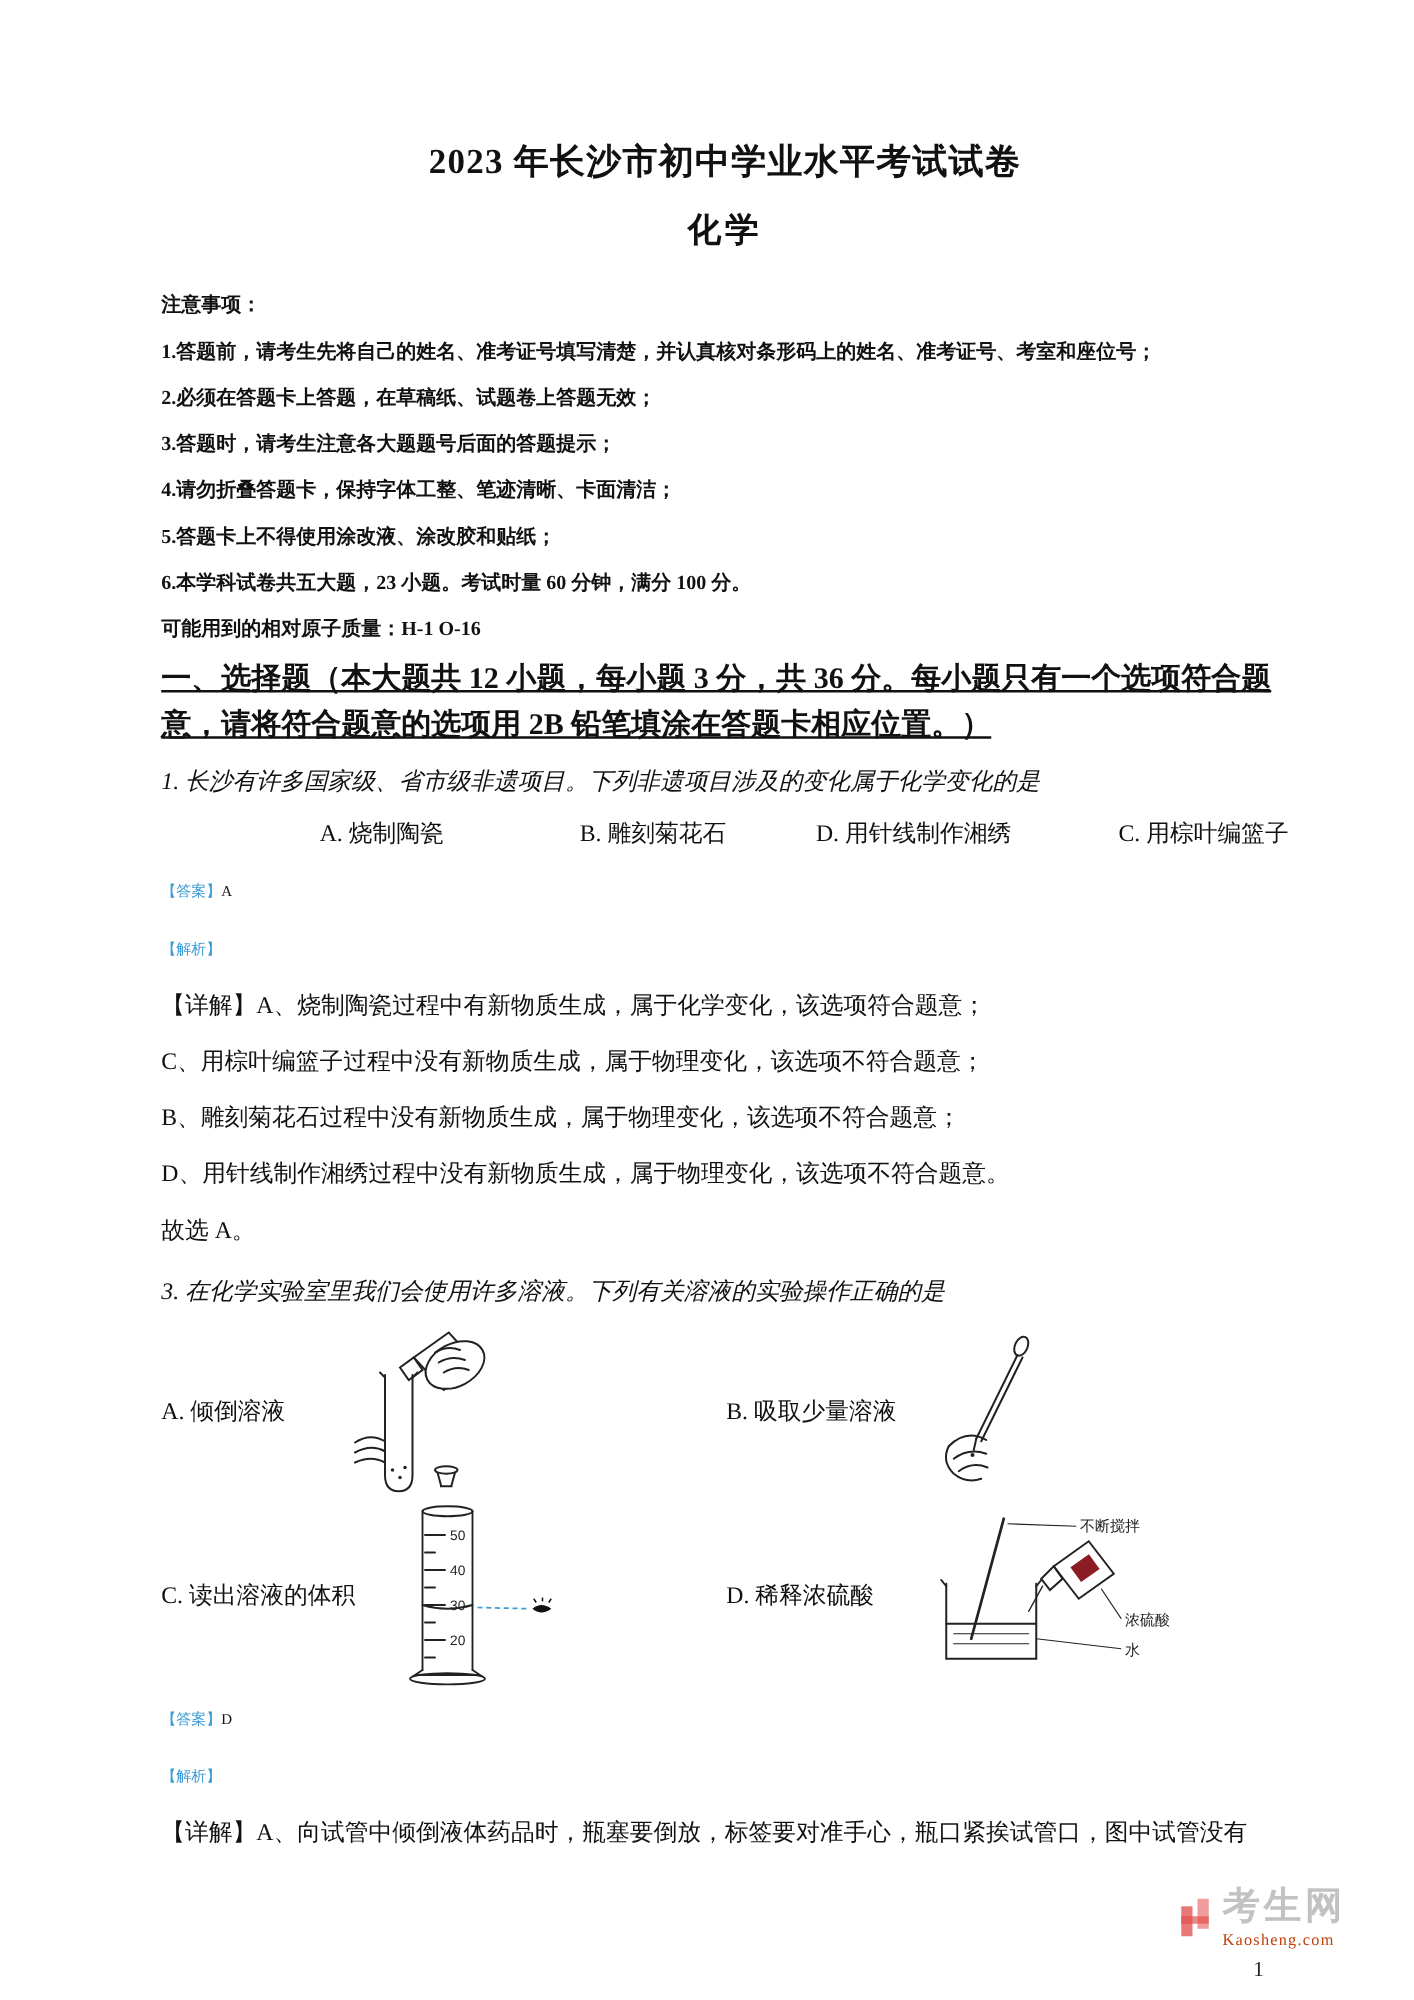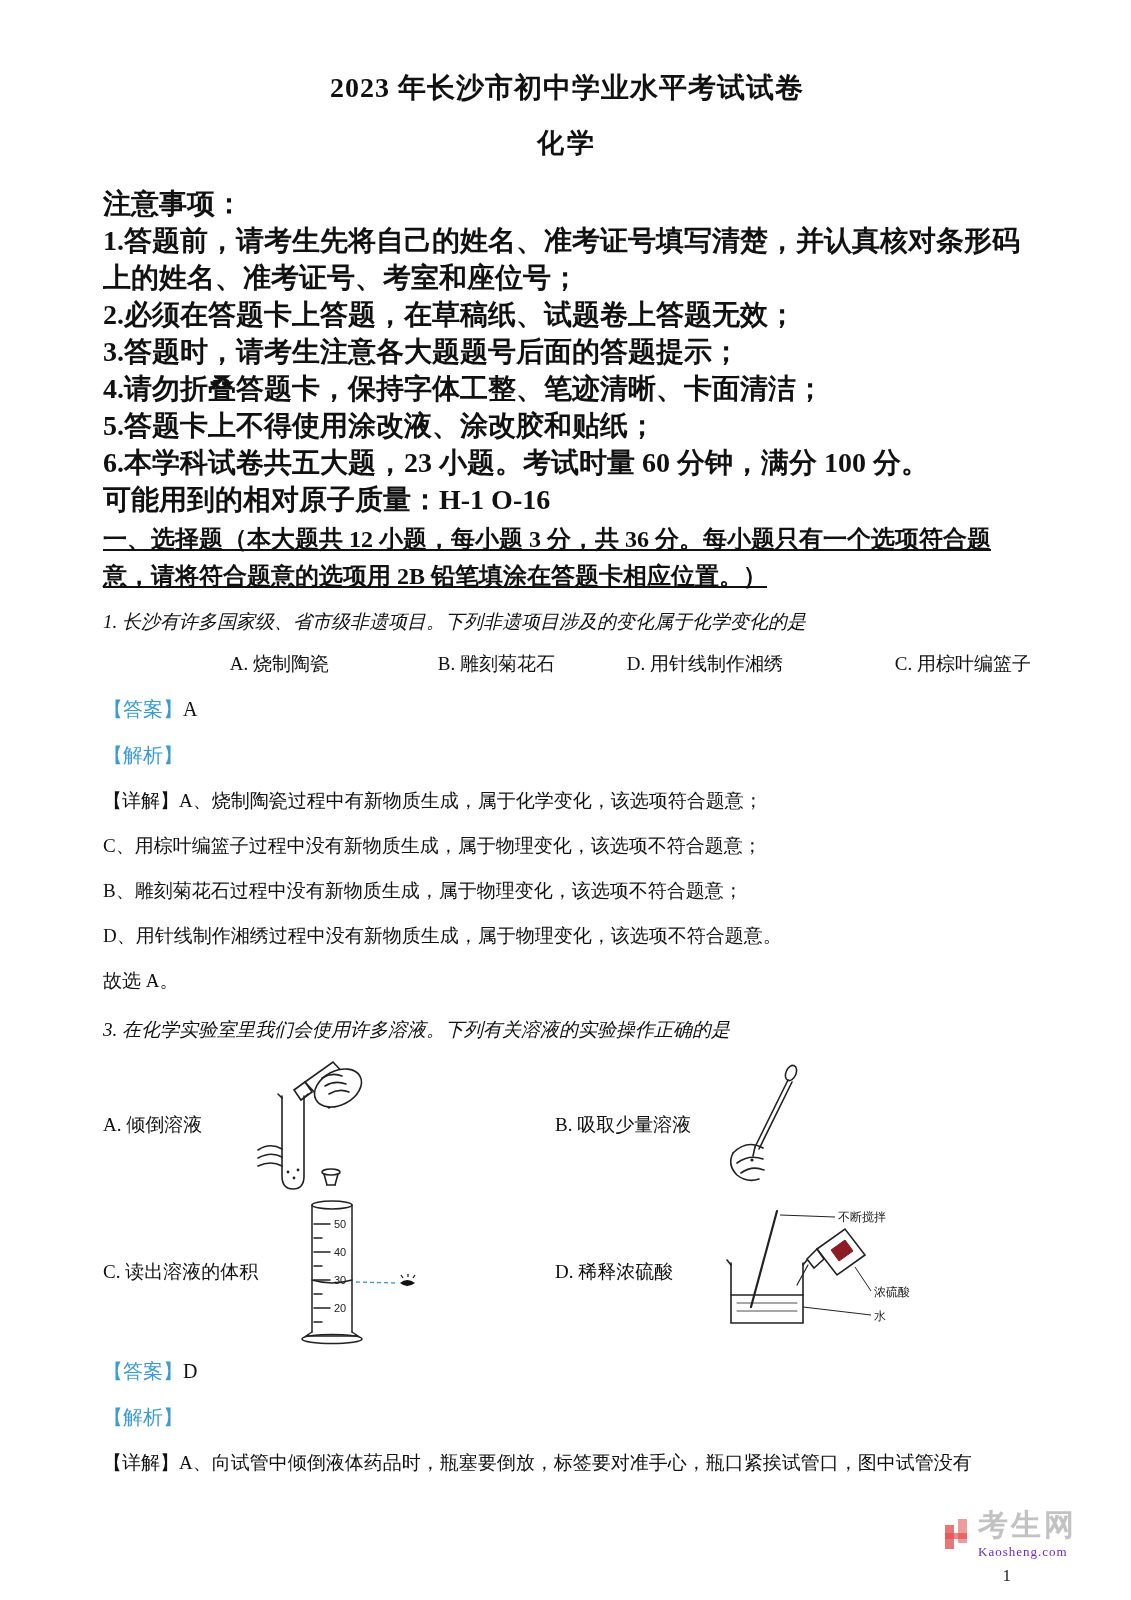--- a/index.html
+++ b/index.html
@@ -1,46 +1,46 @@
 <!DOCTYPE html>
 <html style="--accent-blue: #3a9bd5; --brand-red: #e04b4b; --brand-gray: #c2c2c2; --label-maroon: #8c1c24;"><head>
 <meta charset="utf-8">
 <style>
   * { box-sizing: border-box; }
   html, body { margin: 0; padding: 0; background: #ffffff; }
   body { font-family: "Liberation Serif", "DejaVu Serif", serif; }
   .page { width: 1131px; height: 1600px; position: relative; background: #fff; overflow: hidden; color: #111; margin: 0 auto; }
-  .content { padding: 69px 100px 0 103px; }
+  .content { padding: 110px 100px 0 103px; margin-left: 26px; }
 
   .title   { font-size: 28px; font-weight: 700; text-align: center; margin: 0 0 18px; letter-spacing: 1px; }
   .subject { font-size: 27px; font-weight: 700; text-align: center; margin: 0 0 24px; letter-spacing: 3px; }
 
-  .notice p { font-size: 28px; font-weight: 700; line-height: 37px; margin: 0; }
+  .notice p { font-size: 16px; font-weight: 700; line-height: 37px; margin: 0; }
   .sec      { font-size: 24px; font-weight: 700; line-height: 37px; margin: 3px 0 0; text-decoration: underline; }
 
   .stem { font-size: 19px; line-height: 40px; margin: 7px 0 0; font-style: italic; }
   .opts { display: grid; grid-template-columns: 226px 226px 228px 1fr; font-size: 19px; line-height: 44px; margin: 0; text-align: right; }
-  .ans  { font-size: 20px; line-height: 46px; margin: 0; }
+  .ans  { font-size: 12px; line-height: 46px; margin: 0; }
   .accent { color: var(--accent-blue, #3a9bd5); }
   .detail p { font-size: 19px; line-height: 45px; margin: 0; }
 
   .figs { margin-top: 4px; }
   .fig-row { display: flex; align-items: center; }
   .cellA { flex: 0 0 452px; display: flex; align-items: center; }
   .cellB { flex: 1; display: flex; align-items: center; }
   .fig-label { font-size: 19px; white-space: nowrap; }
   .fig-gap-a { margin-left: 28px; }
   .fig-gap-b { margin-left: 12px; }
   svg { display: block; }
   .svgtext { font-family: "Liberation Sans", "DejaVu Sans", sans-serif; }
 
   .watermark { position: absolute; right: 54px; bottom: 42px; display: flex; align-items: center; }
   .wm-text { display: flex; flex-direction: column; }
   .wm-name { font-size: 30px; font-weight: 700; color: var(--brand-gray, #c2c2c2); letter-spacing: 3px; line-height: 1; }
-  .wm-sub  { font-size: 13px; color: #6d28d9; margin-top: 5px; letter-spacing: 1px; line-height: 1; }
+  .wm-sub  { font-size: 13px; color: #c2410c; margin-top: 5px; letter-spacing: 1px; line-height: 1; }
   .pagenum { position: absolute; right: 120px; bottom: 14px; font-size: 17px; color: #222; }
 </style>
 </head>
 <body>
 
 <div class="page">
   <div class="content">
 
     <h1 class="title">2023 年长沙市初中学业水平考试试卷</h1>
     <h2 class="subject">化学</h2>

